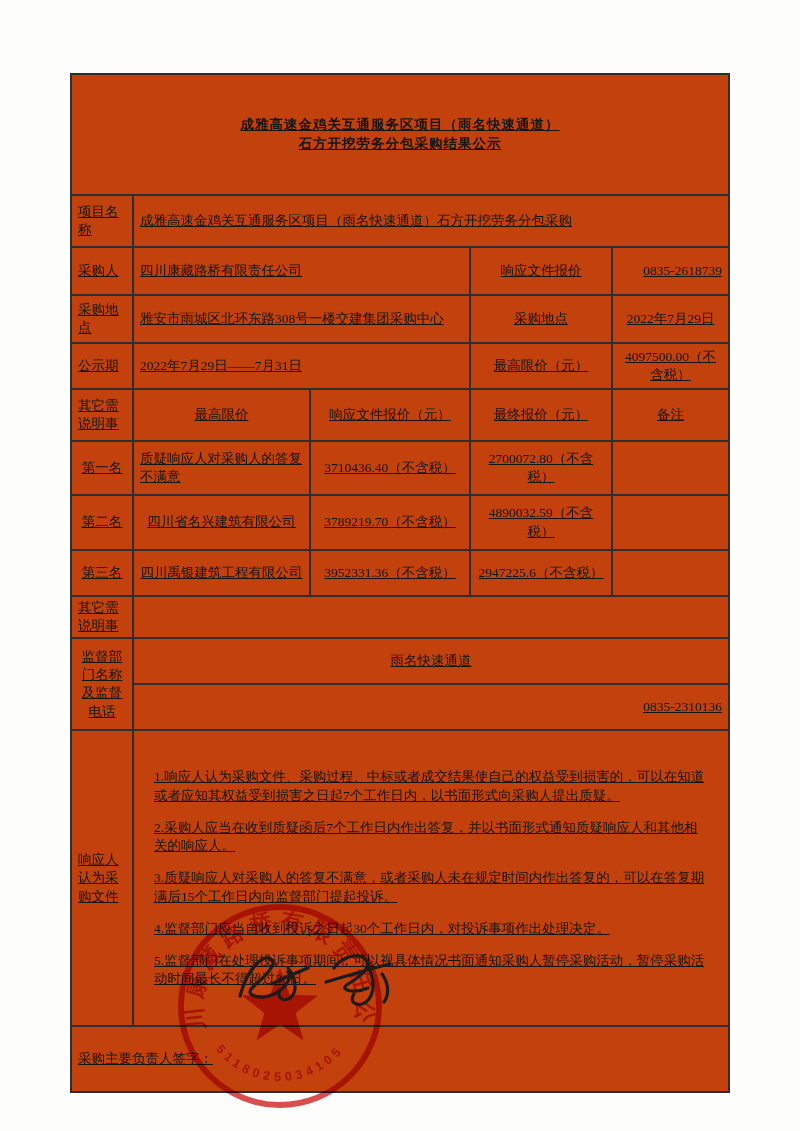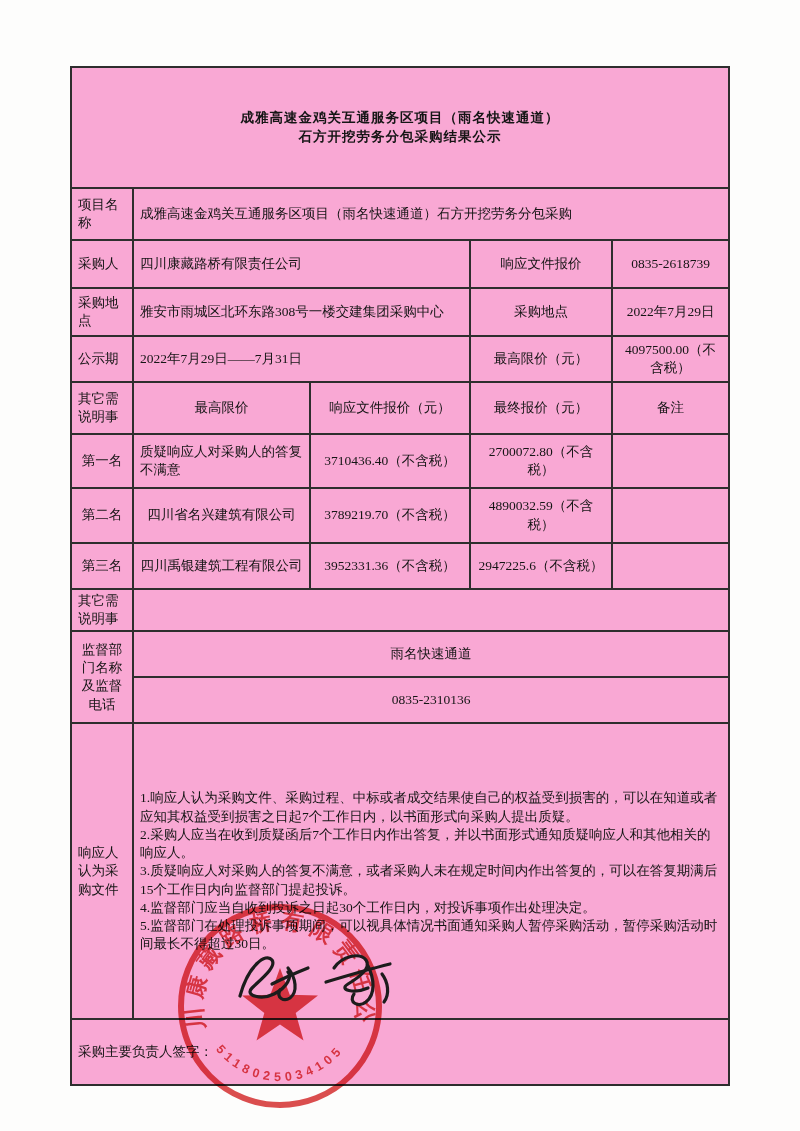--- a/index.html
+++ b/index.html
@@ -2,41 +2,42 @@
 <html><head>
 <meta charset="utf-8">
 <style>
   html,body{margin:0;padding:0;}
   body{
     width:800px;height:1131px;position:relative;overflow:hidden;
     background:#fdfdfc;color:#151515;
     font-family:"Liberation Serif","DejaVu Serif",serif;
   }
   table.doc{
-    position:absolute;left:70px;top:66px;width:658px;
+    position:absolute;left:70px;top:73px;width:658px;
     border-collapse:collapse;table-layout:fixed;
-    background:#f9a8d4;
+    background:#c2410c;
+    text-decoration:underline;
   }
   .doc td{
     border:2px solid #2e2e2e;
     padding:2px 6px;
     font-size:13.5px;line-height:1.35;
     vertical-align:middle;
     word-break:break-all;
   }
   .title-cell{
     height:115px;text-align:center;font-weight:bold;font-size:19px;
     font-family:"Liberation Sans","DejaVu Sans",sans-serif;
     letter-spacing:1px;line-height:2.0;
   }
   .lbl{font-size:14px;}
   .ctr{text-align:center;}
-  .num{font-family:"Liberation Serif","DejaVu Serif",serif;}
+  .num{font-family:"Liberation Serif","DejaVu Serif",serif;text-align:right;}
   .notice-cell{padding:8px 10px;font-size:14px;line-height:1.55;}
-  .notice-cell .n-item{margin:0;}
+  .notice-cell .n-item{margin:14px;}
   .sig-cell{font-size:14.5px;height:60px;}
   .small{font-size:12.5px;line-height:1.3;}
   
   .stamp{
     position:absolute;left:170px;top:896px;width:224px;height:224px;
     mix-blend-mode:multiply;opacity:0.9;pointer-events:none;
   }
   .signature{
     position:absolute;left:222px;top:938px;width:190px;height:90px;
     pointer-events:none;

